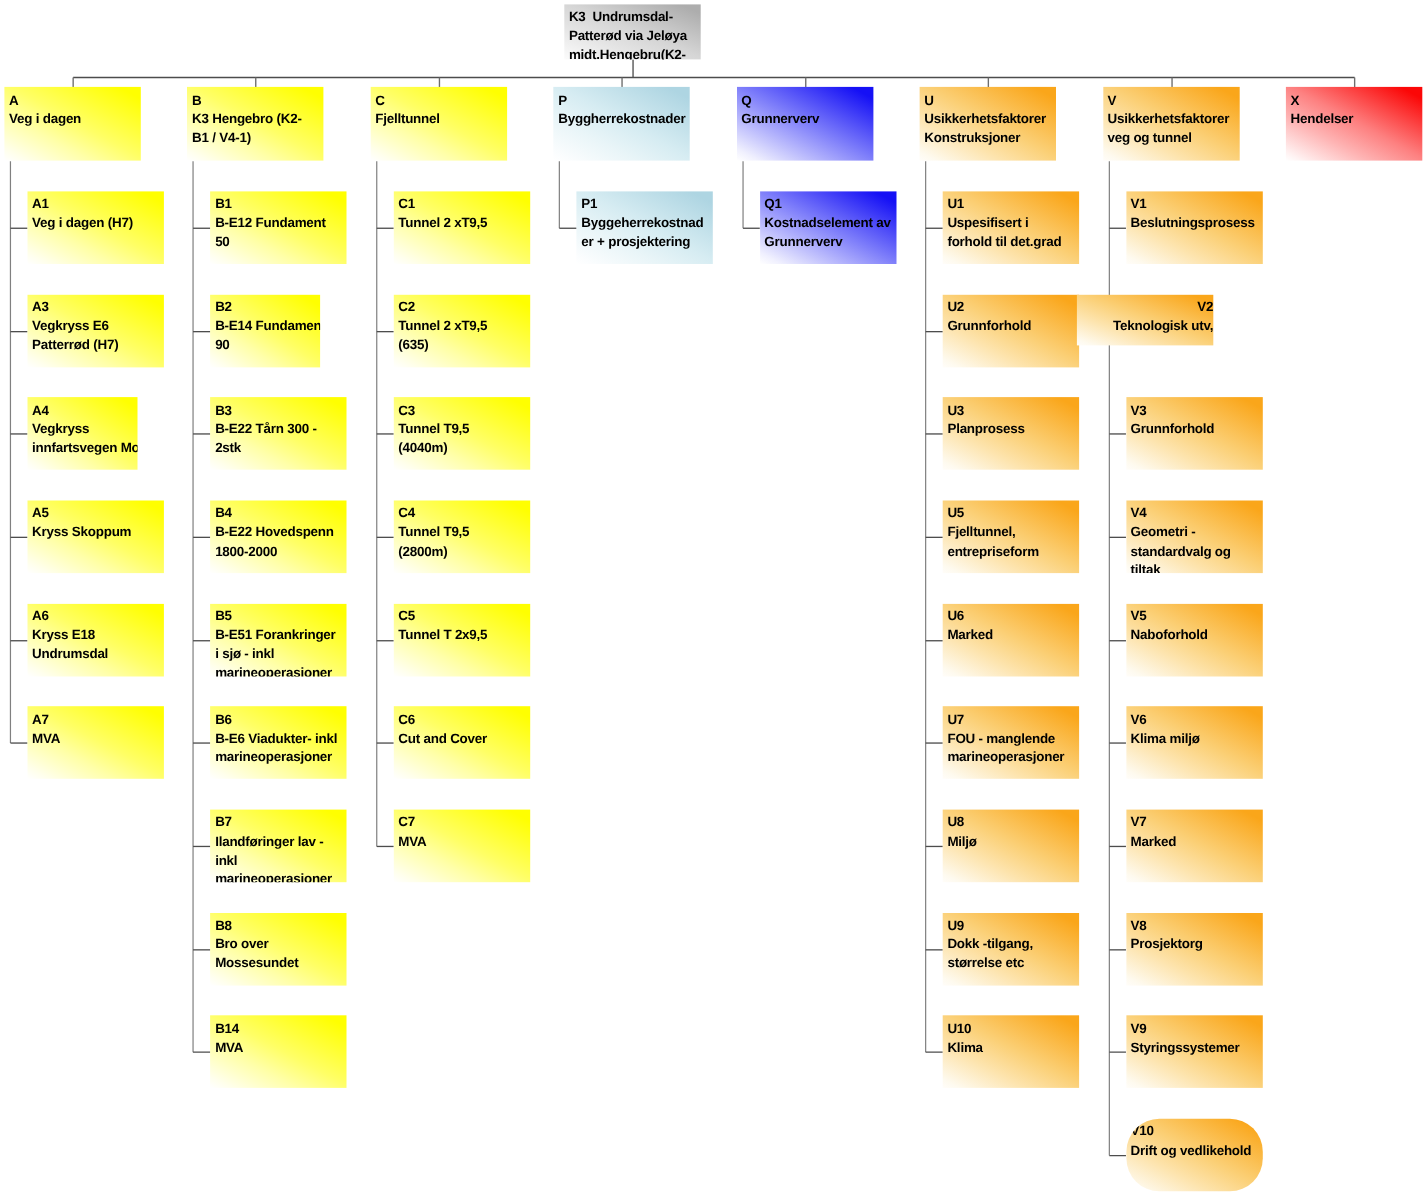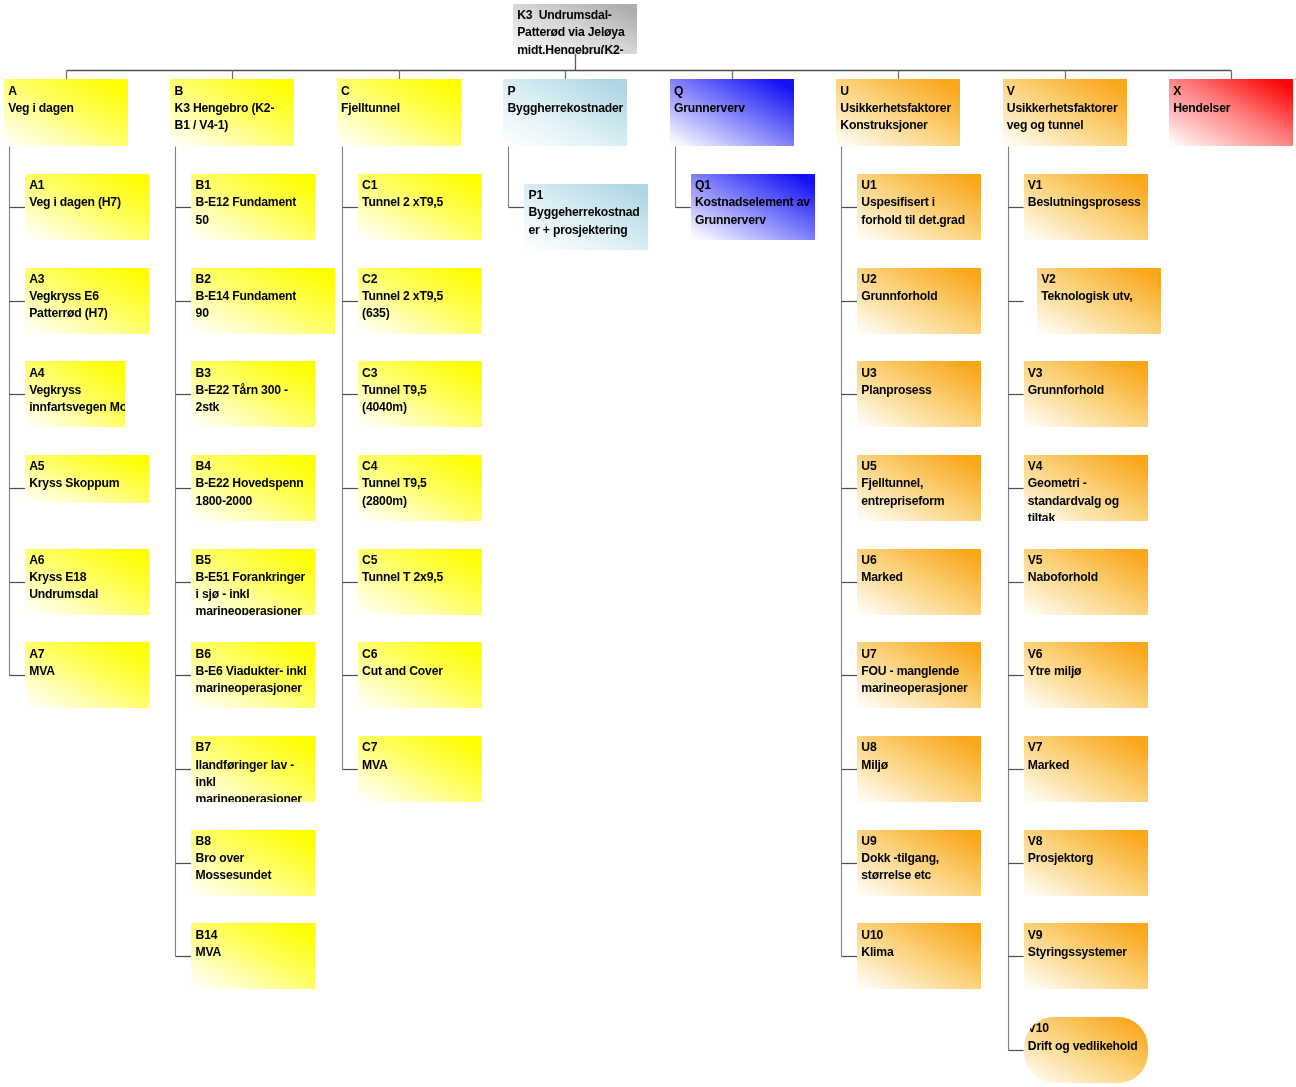--- a/index.html
+++ b/index.html
@@ -105,21 +105,21 @@
 <div class="node g-yellow" style="left:25px;top:267.67px;width:124px;height:66px;">
       <span class="code">A3</span>
       <span class="label">Vegkryss E6</span>
       <span class="label">Patterrød (H7)</span>
     </div>
 <div class="node g-yellow" style="left:25px;top:361.34000000000003px;width:100px;height:66px;">
       <span class="code">A4</span>
       <span class="label">Vegkryss</span>
       <span class="label">innfartsvegen Moss</span>
     </div>
-<div class="node g-yellow" style="left:25px;top:455.01px;width:124px;height:48px;">
+<div class="node g-yellow" style="left:25px;top:455.01px;width:124px;height:66px;">
       <span class="code">A5</span>
       <span class="label">Kryss Skoppum</span>
     </div>
 <div class="node g-yellow" style="left:25px;top:548.6800000000001px;width:124px;height:66px;">
       <span class="code">A6</span>
       <span class="label">Kryss E18</span>
       <span class="label">Undrumsdal</span>
     </div>
 <div class="node g-yellow" style="left:25px;top:642.35px;width:124px;height:66px;">
       <span class="code">A7</span>
@@ -129,21 +129,21 @@
 <div class="node g-yellow" style="left:170.4px;top:79.4px;width:124px;height:67.1px;">
       <span class="code">B</span>
       <span class="label">K3 Hengebro (K2-</span>
       <span class="label">B1 / V4-1)</span>
     </div>
 <div class="node g-yellow" style="left:191.4px;top:174.0px;width:124px;height:66px;">
       <span class="code">B1</span>
       <span class="label">B-E12 Fundament</span>
       <span class="label">50</span>
     </div>
-<div class="node g-yellow" style="left:191.4px;top:267.67px;width:144px;height:66px;">
+<div class="node g-yellow" style="left:191.4px;top:267.67px;width:100px;height:66px;">
       <span class="code">B2</span>
       <span class="label">B-E14 Fundament</span>
       <span class="label">90</span>
     </div>
 <div class="node g-yellow" style="left:191.4px;top:361.34000000000003px;width:124px;height:66px;">
       <span class="code">B3</span>
       <span class="label">B-E22 Tårn 300 -</span>
       <span class="label">2stk</span>
     </div>
 <div class="node g-yellow" style="left:191.4px;top:455.01px;width:124px;height:66px;">
@@ -211,21 +211,21 @@
     </div>
 <div class="node g-yellow" style="left:357.9px;top:736.02px;width:124px;height:66px;">
       <span class="code">C7</span>
       <span class="label">MVA</span>
     </div>
 
 <div class="node g-cyan" style="left:503.3px;top:79.4px;width:124px;height:67.1px;">
       <span class="code">P</span>
       <span class="label">Byggherrekostnader</span>
     </div>
-<div class="node g-cyan" style="left:524.3px;top:174.0px;width:124px;height:66px;margin-top:10px;">
+<div class="node g-cyan" style="left:524.3px;top:174.0px;width:124px;height:66px;">
       <span class="code">P1</span>
       <span class="label">Byggeherrekostnad</span>
       <span class="label">er + prosjektering</span>
     </div>
 
 <div class="node g-blue" style="left:669.7px;top:79.4px;width:124px;height:67.1px;">
       <span class="code">Q</span>
       <span class="label">Grunnerverv</span>
     </div>
 <div class="node g-blue" style="left:690.7px;top:174.0px;width:124px;height:66px;">
@@ -282,41 +282,41 @@
 
 <div class="node g-orange" style="left:1002.6px;top:79.4px;width:124px;height:67.1px;">
       <span class="code">V</span>
       <span class="label">Usikkerhetsfaktorer</span>
       <span class="label">veg og tunnel</span>
     </div>
 <div class="node g-orange" style="left:1023.6px;top:174.0px;width:124px;height:66px;">
       <span class="code">V1</span>
       <span class="label">Beslutningsprosess</span>
     </div>
-<div class="node g-orange" style="left:1037px;top:267.67px;width:124px;height:66px;">
+<div class="node g-orange" style="left:979px;top:267.67px;width:124px;height:46px;text-align:right;">
       <span class="code">V2</span>
       <span class="label">Teknologisk utv,</span>
     </div>
 <div class="node g-orange" style="left:1023.6px;top:361.34000000000003px;width:124px;height:66px;">
       <span class="code">V3</span>
       <span class="label">Grunnforhold</span>
     </div>
 <div class="node g-orange" style="left:1023.6px;top:455.01px;width:124px;height:66px;">
       <span class="code">V4</span>
       <span class="label">Geometri -</span>
       <span class="label">standardvalg og</span>
       <span class="label">tiltak</span>
     </div>
 <div class="node g-orange" style="left:1023.6px;top:548.6800000000001px;width:124px;height:66px;">
       <span class="code">V5</span>
       <span class="label">Naboforhold</span>
     </div>
 <div class="node g-orange" style="left:1023.6px;top:642.35px;width:124px;height:66px;">
       <span class="code">V6</span>
-      <span class="label">Ytre miljø</span>
+      <span class="label">Klima miljø</span>
     </div>
 <div class="node g-orange" style="left:1023.6px;top:736.02px;width:124px;height:66px;">
       <span class="code">V7</span>
       <span class="label">Marked</span>
     </div>
 <div class="node g-orange" style="left:1023.6px;top:829.69px;width:124px;height:66px;">
       <span class="code">V8</span>
       <span class="label">Prosjektorg</span>
     </div>
 <div class="node g-orange" style="left:1023.6px;top:923.36px;width:124px;height:66px;">

